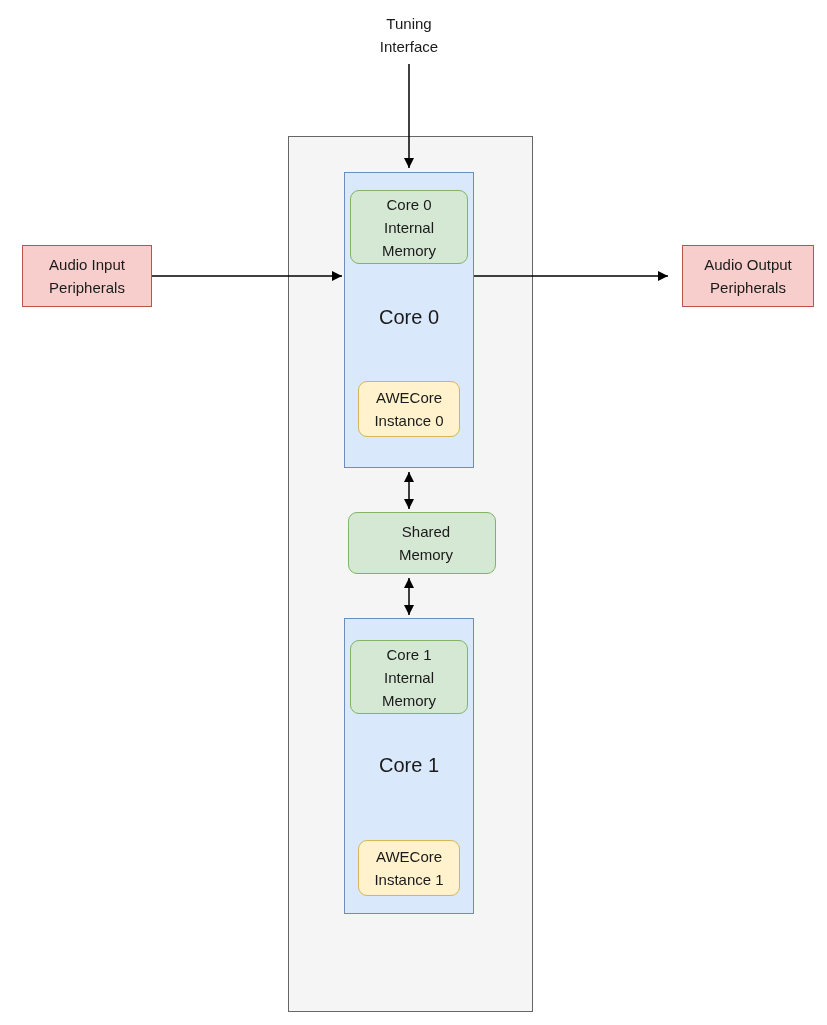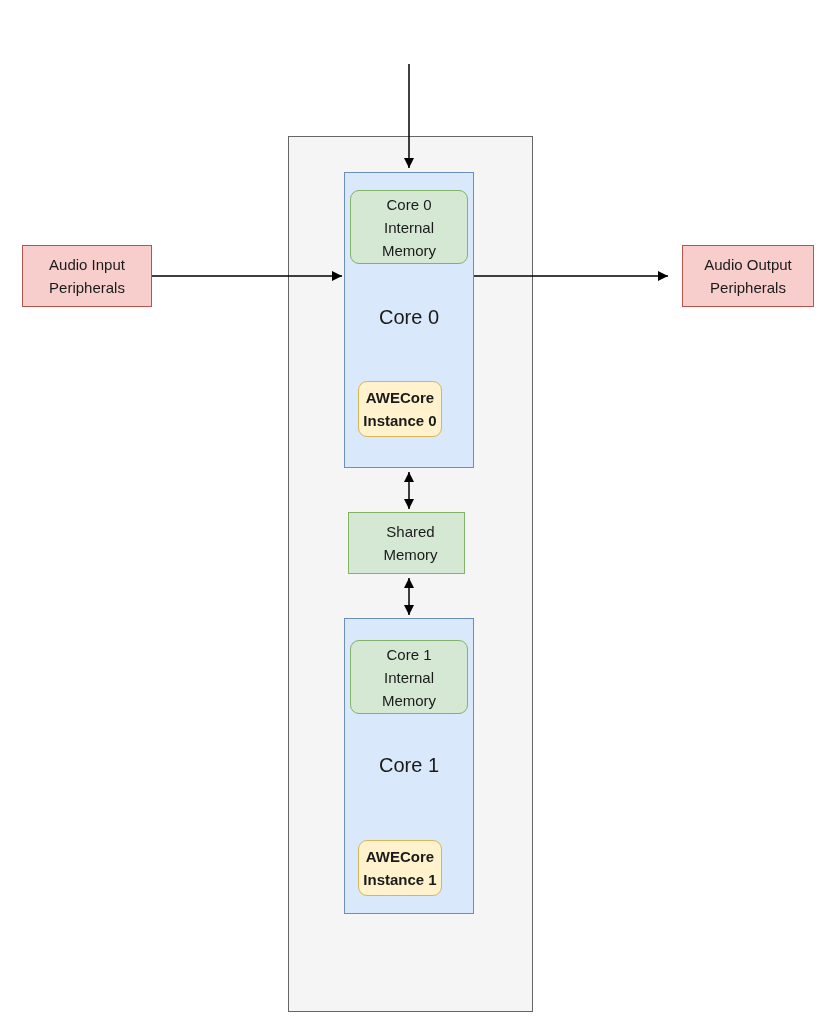--- a/index.html
+++ b/index.html
@@ -45,33 +45,32 @@
   .mem-box {
     width: 118px; height: 74px;
     background: var(--memory-fill, #d5e8d4);
     border: 1px solid var(--memory-border, #82b366);
     border-radius: 9px;
   }
   .core0-mem { left: 350px; top: 190px; }
   .core1-mem { left: 350px; top: 640px; }
 
   .shared-mem {
-    left: 348px; top: 512px; width: 117px; height: 62px;
+    left: 348px; top: 512px; width: 148px; height: 62px;
     background: var(--memory-fill, #d5e8d4);
     border: 1px solid var(--memory-border, #82b366);
-    border-radius: 0;
+    border-radius: 9px;
     padding-left: 8px;
   }
 
   .awecore-box {
-    width: 84px; height: 56px;
+    width: 102px; height: 56px;
     background: var(--awecore-fill, #fff2cc);
     border: 1px solid var(--awecore-border, #d6b656);
     border-radius: 9px;
-    font-weight: bold;
   }
   .awecore0 { left: 358px; top: 381px; }
   .awecore1 { left: 358px; top: 840px; }
 
   .peripheral-box {
     background: var(--peripheral-fill, #f8cecc);
     border: 1px solid var(--peripheral-border, #b85450);
   }
   .audio-in  { left: 22px;  top: 245px; width: 130px; height: 62px; }
   .audio-out { left: 670px; top: 245px; width: 132px; height: 62px; margin-left: 12px; }
@@ -85,20 +84,22 @@
     pointer-events: none;
   }
   .arrow-layer line { stroke: var(--arrow, #000000); stroke-width: 1.5; }
   .arrow-layer marker path { fill: var(--arrow, #000000); stroke: none; }
 </style>
 </head>
 <body>
 
 <div class="canvas">
 
+  <div class="abs label small-text tuning-label">Tuning
+Interface</div>
 
   <div class="abs soc-box"></div>
 
   <div class="abs core-box core0-box"></div>
   <div class="abs label big-text core0-label">Core 0</div>
   <div class="abs label small-text mem-box core0-mem">Core 0
 Internal
 Memory</div>
   <div class="abs label small-text awecore-box awecore0">AWECore
 Instance 0</div>

